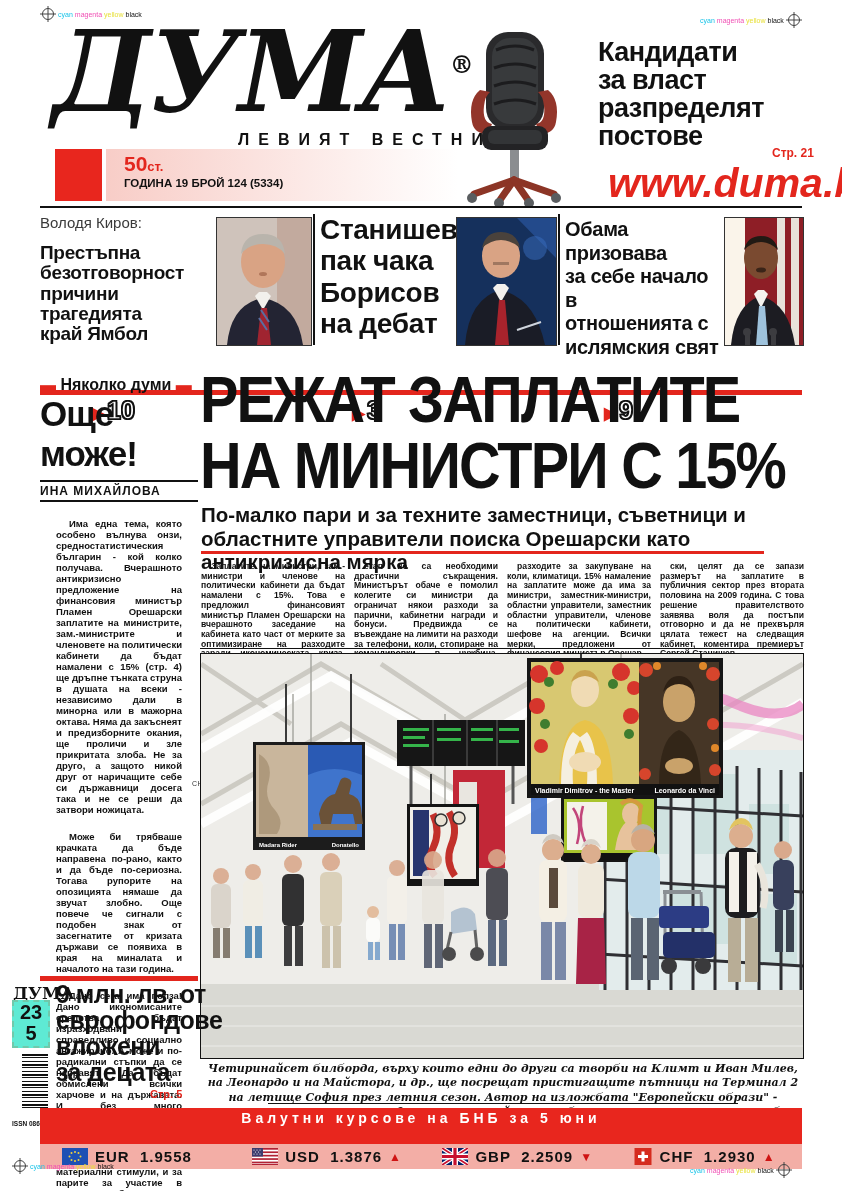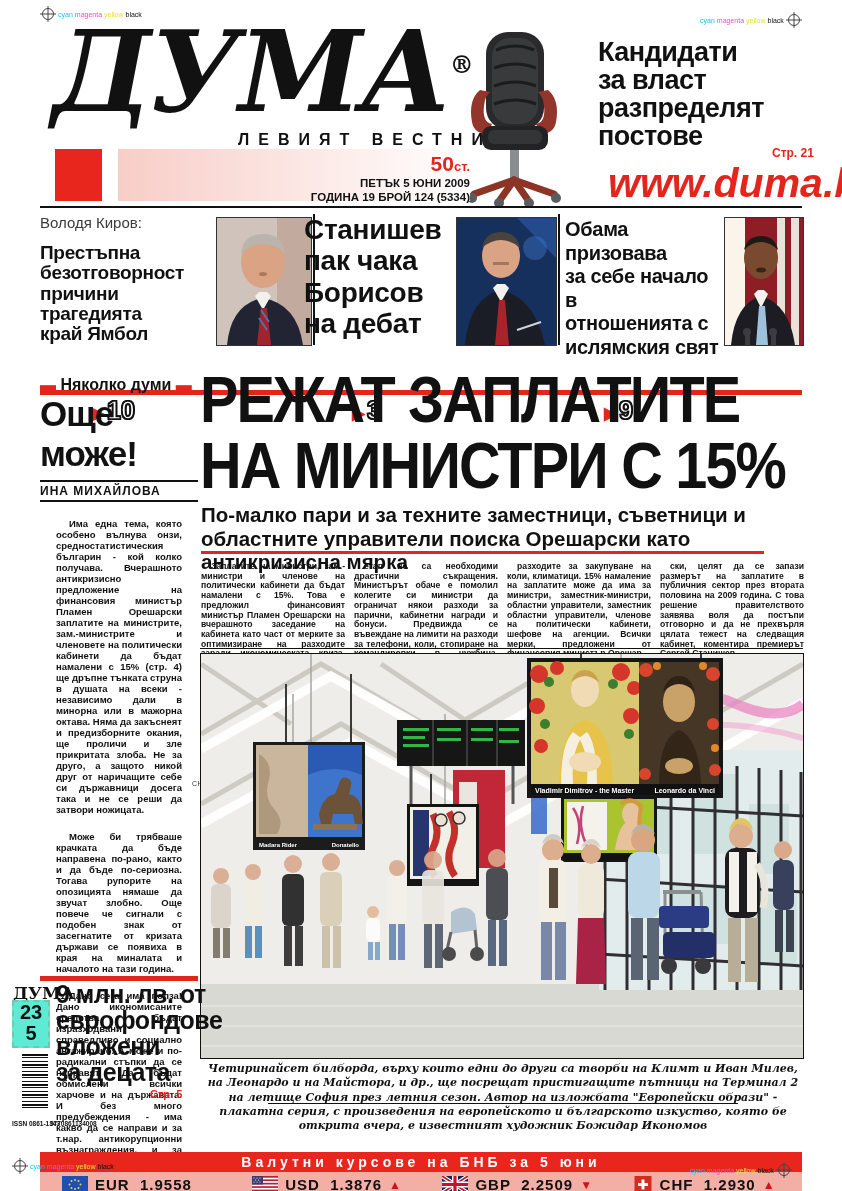--- a/index.html
+++ b/index.html
@@ -68,21 +68,21 @@
   
   #bl-logo{font-family:"DejaVu Serif",serif;font-weight:bold;font-size:17px;}
   #lotto{background:#5eead4;border:2px dashed #6fc9ab;width:34px;height:44px;text-align:center;
          font-size:20px;font-weight:bold;line-height:21px;}
   #bl-head{font-size:25px;font-weight:bold;line-height:1.04;white-space:pre-line;letter-spacing:-0.5px;}
   #barcode{width:26px;height:56px;background:repeating-linear-gradient(180deg,#111 0 2px,#fff 2px 3px,#111 3px 4px,#fff 4px 7px,#111 7px 8px,#fff 8px 10px);}
   .issn{font-size:6.5px;font-weight:bold;transform:rotate(-90deg);transform-origin:0 0;white-space:nowrap;}
 
   
   #cur-head{background:#e8261e;color:#fff;font-weight:bold;font-size:14px;letter-spacing:4px;
-            text-align:center;height:20px;line-height:20px;margin-top:44px;}
+            text-align:center;height:36px;line-height:20px;}
   #cur-row{background:#f3aea6;height:25px;display:flex;align-items:center;padding:0 22px;gap:6px;}
   .cur-item{display:flex;align-items:center;gap:7px;flex:1;}
   .cur-txt{font-size:15px;font-weight:bold;letter-spacing:1px;}
   .arrow-up,.arrow-down{font-size:12px;color:#cf1313;}
   .flag{width:26px;height:17px;display:block;}
 </style>
 </head>
 <body>
 
 <div id="page">
@@ -139,23 +139,22 @@
   </svg>
 
   <div class="abs" id="tr-head" style="left:598px;top:38px;width:215px;">Кандидати
 за власт
 разпределят
 постове</div>
   <div class="abs red bold" style="left:772px;top:146px;font-size:12px;">Стр. 21</div>
   <div class="abs" id="website" style="left:608px;top:160px;">www.duma.bg</div>
 
   <div class="abs" id="pricebox" style="left:55px;top:149px;"></div>
-  <div class="abs" id="pricestrip" style="left:118px;top:149px;text-align:right;">
+  <div class="abs" id="pricestrip" style="left:106px;top:149px;">
     <div id="price"><span>50</span><small>ст.</small></div>
-    <div class="dateline">ПЕТЪК 5 ЮНИ 2009</div>
     <div class="dateline">ГОДИНА 19 БРОЙ 124 (5334)</div>
   </div>
 
   <div class="abs hline" style="left:40px;top:206px;width:762px;"></div>
 
   <div class="abs" style="left:40px;top:214px;width:172px;">
     <div class="kicker">Володя Киров:</div>
     <div class="tz-title" style="font-size:19px;margin-top:12px;">Престъпна
 безотговорност
 причини трагедията
@@ -167,21 +166,21 @@
     <ellipse cx="46" cy="44" rx="22" ry="26" fill="#d9a384"></ellipse>
     <path d="M24 36 Q26 16 46 16 Q66 16 68 36 Q60 26 46 26 Q32 26 24 36Z" fill="#b9b4ac"></path>
     <path d="M10 127 Q14 86 46 80 Q80 86 86 127 Z" fill="#232433"></path>
     <path d="M38 78 L46 92 L54 78 L50 74 L42 74 Z" fill="#f2f0ec"></path>
     <path d="M44 90 L50 90 L54 127 L40 127 Z" fill="#a02430"></path>
     <path d="M44 92 L52 104 M42 100 L50 112" stroke="#5a6ea0" stroke-width="2"></path>
     <ellipse cx="46" cy="56" rx="4" ry="2" fill="#b0765a"></ellipse>
   </svg>
   <div class="abs vdiv" style="left:313px;top:214px;height:131px;"></div>
 
-  <div class="abs" style="left:304px;top:214px;width:135px;">
+  <div class="abs" style="left:320px;top:214px;width:135px;">
     <div class="tz-title" style="font-size:28px;line-height:1.12;">Станишев
 пак чака
 Борисов
 на дебат</div>
   </div>
   <svg class="abs tz-photo" style="left:456px;top:217px;" width="99" height="127" viewBox="0 0 99 127">
     <rect width="99" height="127" fill="#15305c"></rect>
     <path d="M60 0 L99 40 L99 0 Z" fill="#2a55a0" opacity="0.7"></path>
     <circle cx="78" cy="30" r="12" fill="#3a6ec0" opacity="0.5"></circle>
     <ellipse cx="44" cy="38" rx="19" ry="22" fill="#d9a384"></ellipse>

